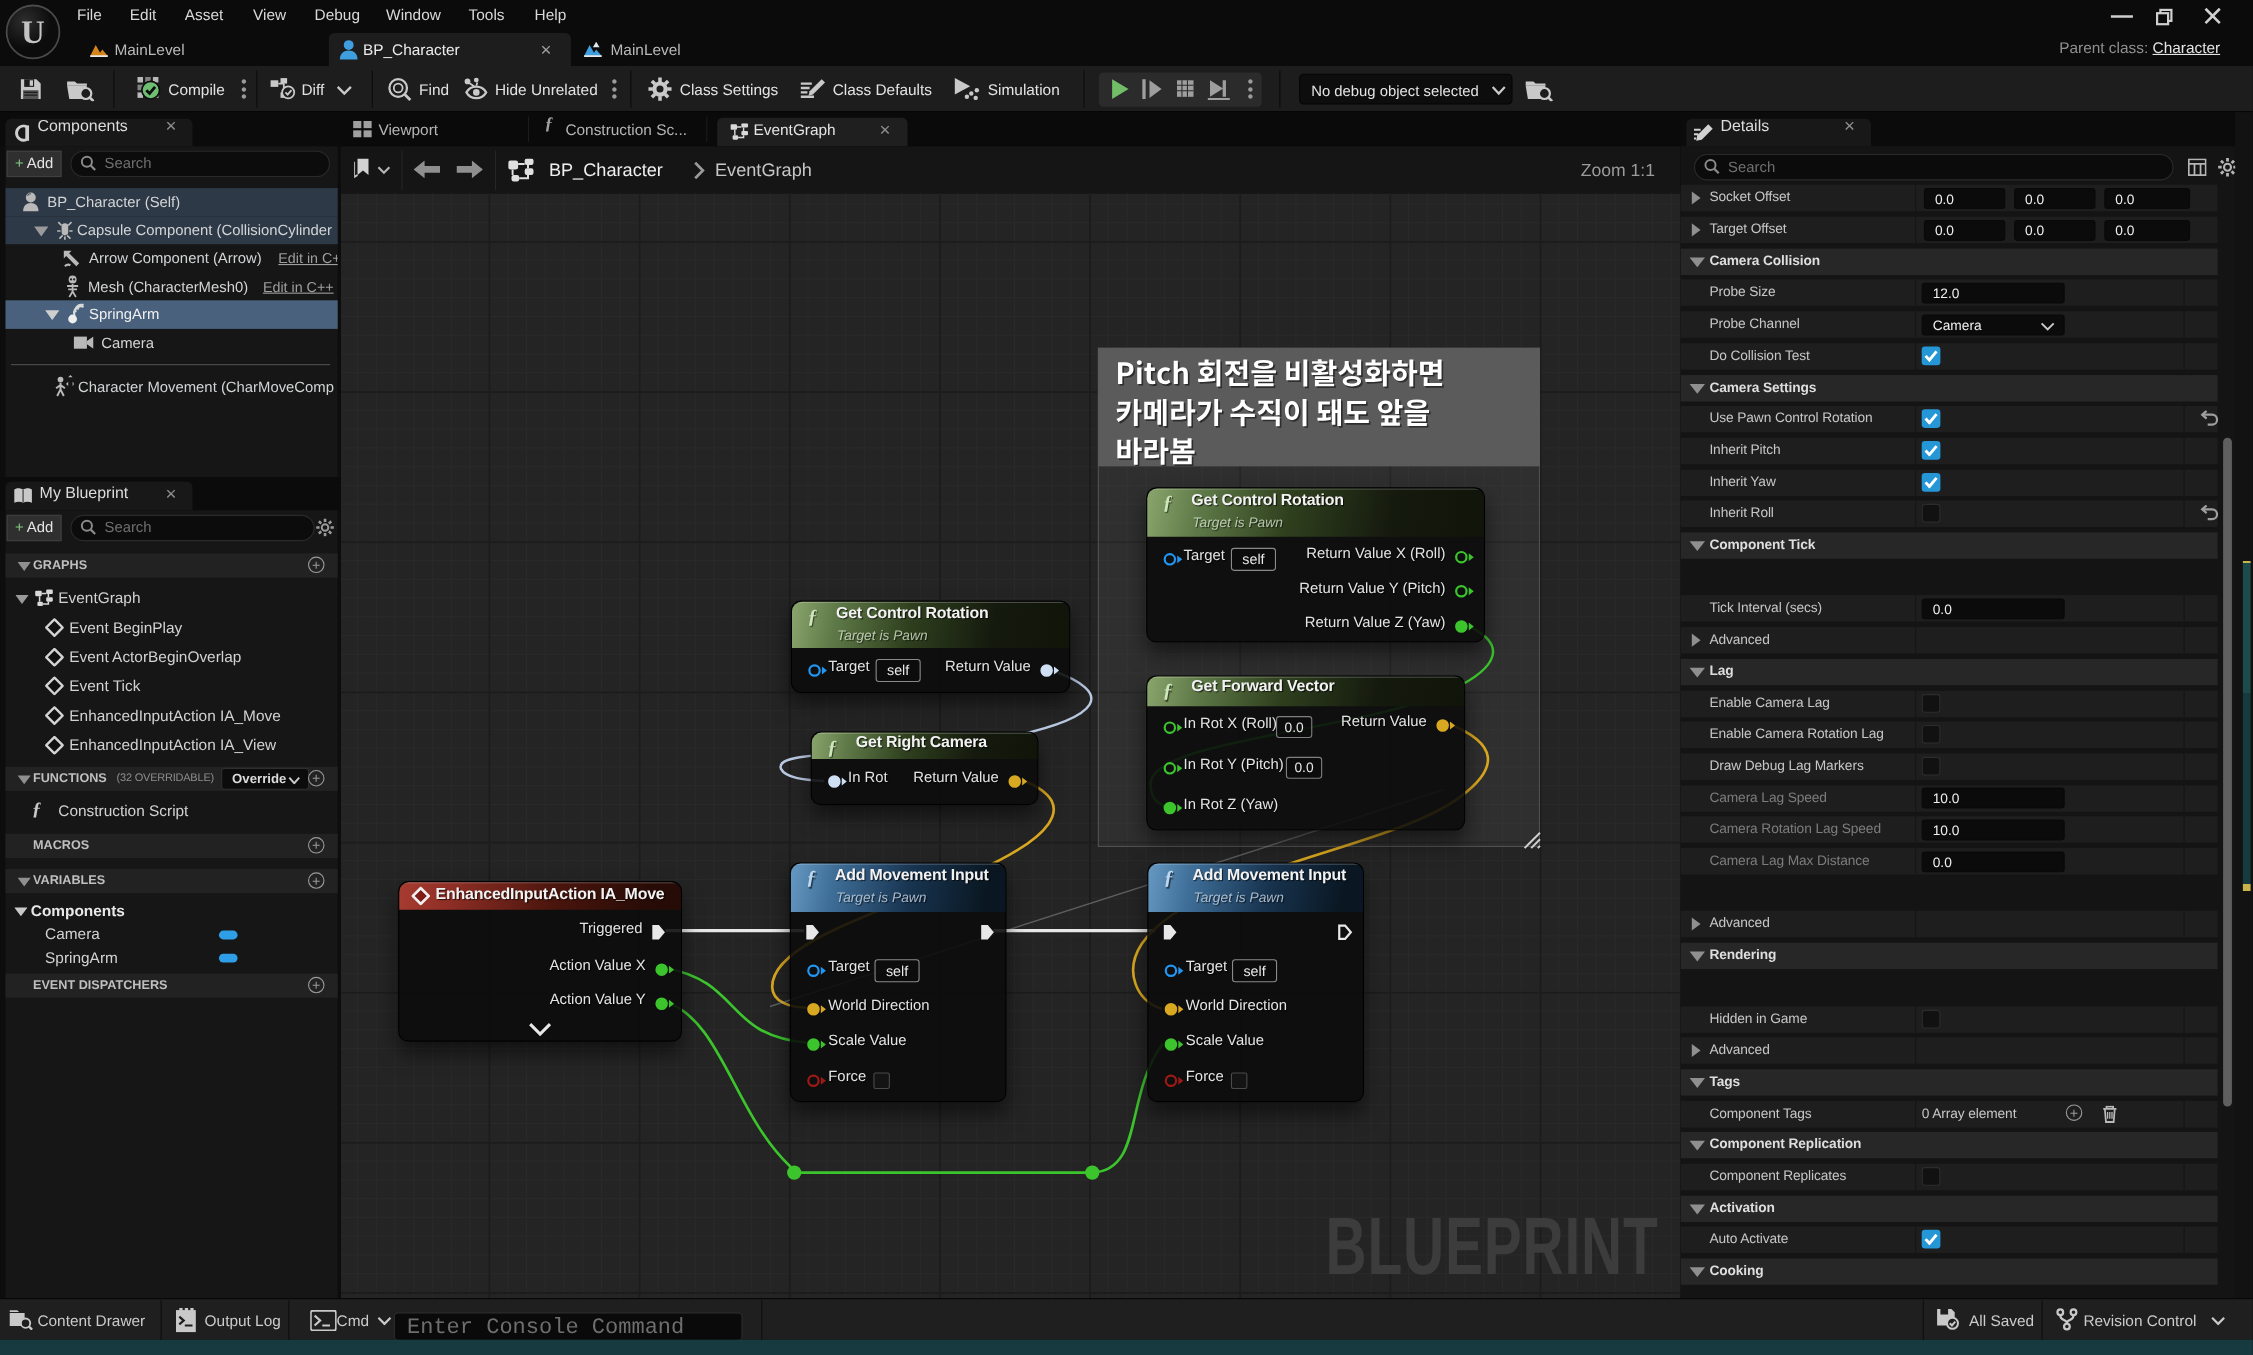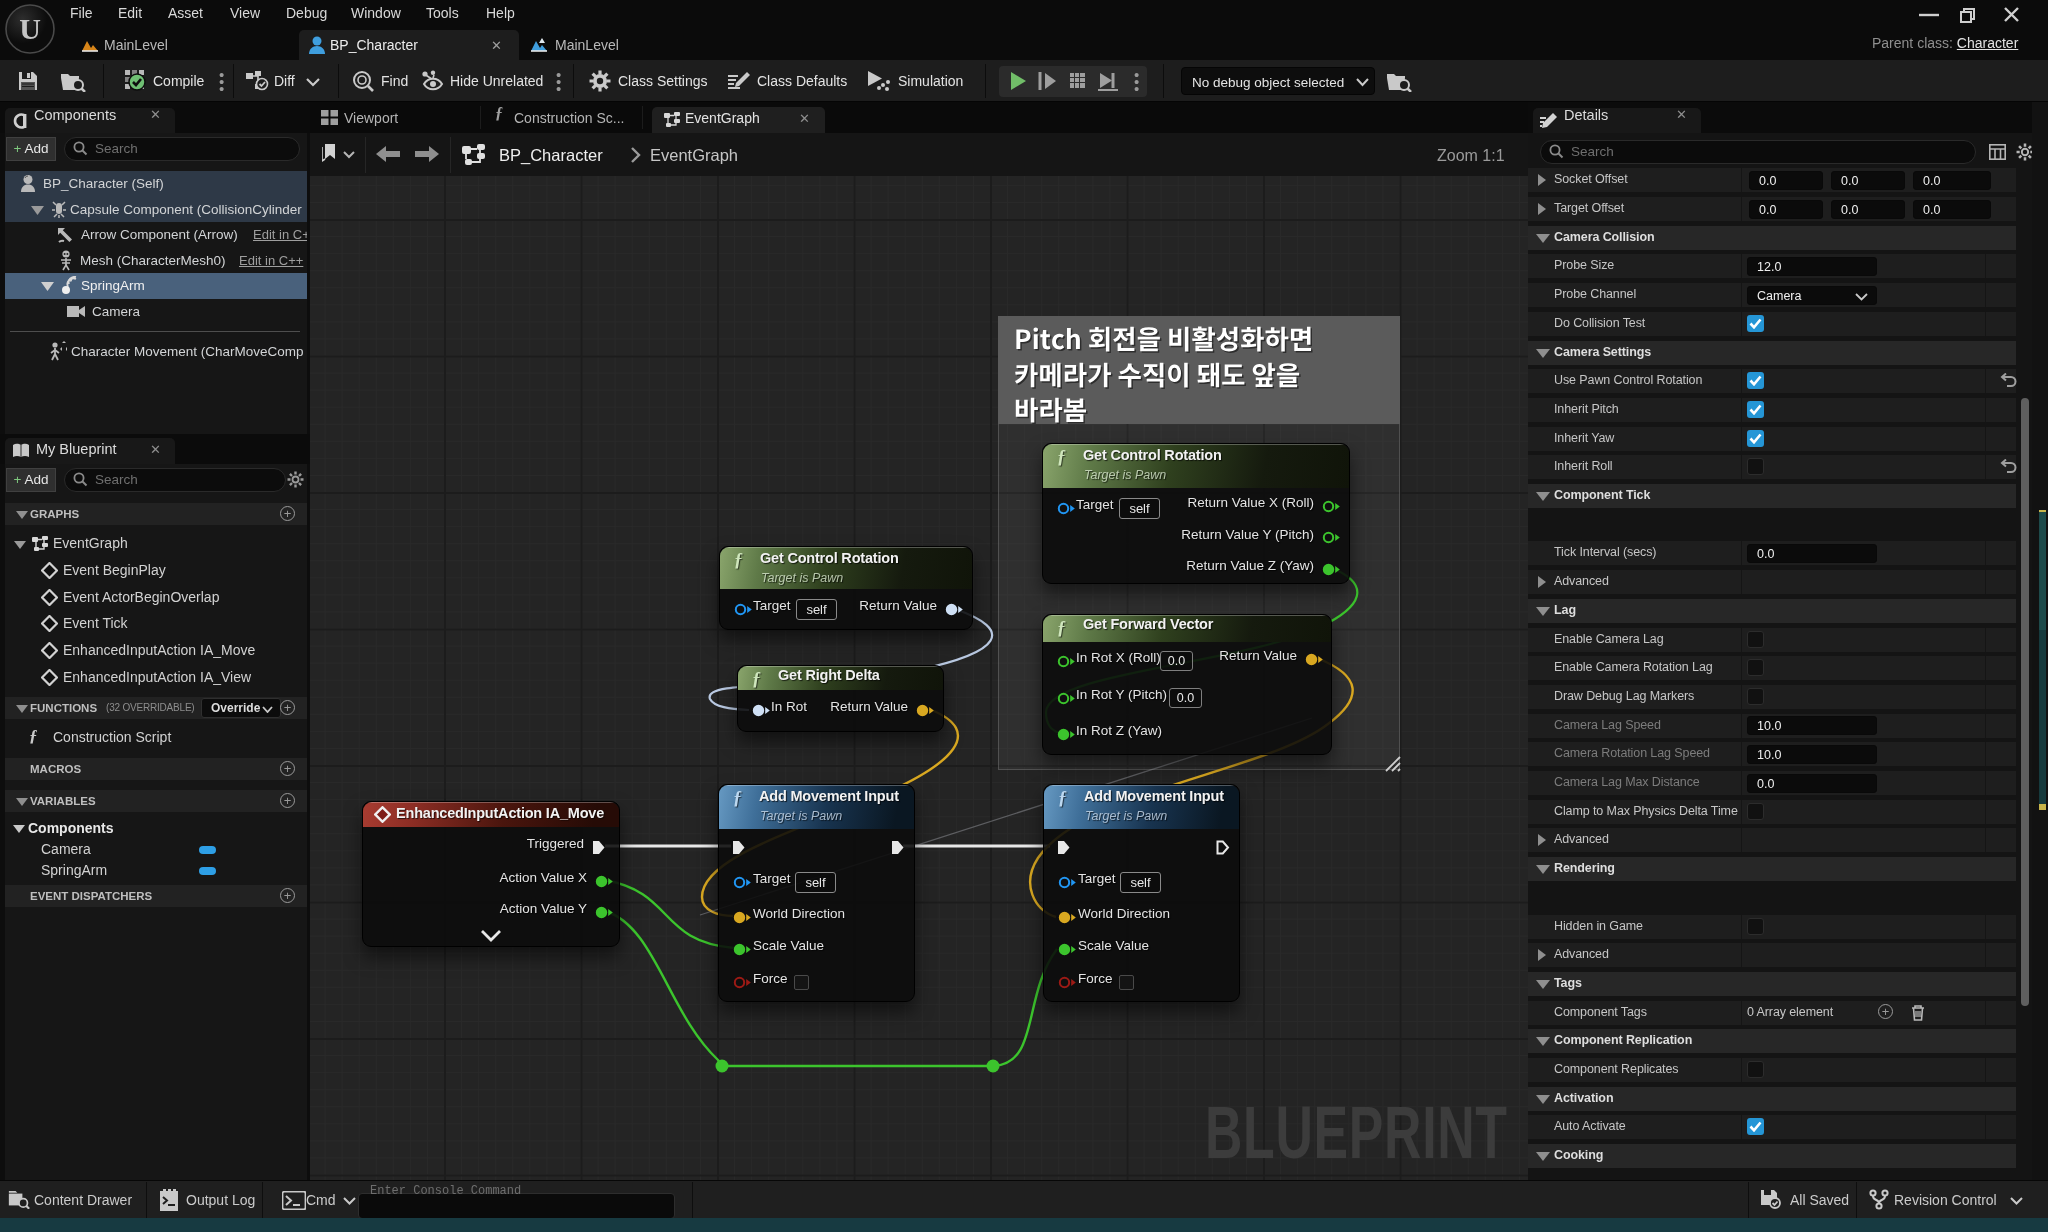--- a/index.html
+++ b/index.html
@@ -612,21 +612,21 @@
       <div class="plab" style="left:33px;top:108px">In Rot Z (Yaw)</div>
       <div class="plab" style="right:34px;top:33px">Return Value</div>
       <svg class="pin" style="left:261.5px;top:36.5px" width="19" height="15" viewBox="0 0 19 15">
         <circle cx="6.5" cy="7.5" r="4.7" fill="#d9a821" stroke="#d9a821" stroke-width="2"></circle>
         <path d="M13.2 3.9 L17.8 7.5 L13.2 11.1 Z" fill="#d9a821"></path>
       </svg>
     </div>
 <div class="node" style="left:427px;top:563px;width:207px;height:67px">
       <div class="nhead green" style="height:24px"></div>
       <div class="fico" style="color:#cfe6bc">ƒ</div>
-      <div class="ntitle" style="top:1px">Get Right Delta</div>
+      <div class="ntitle" style="top:1px">Get Right Camera</div>
       <svg class="pin" style="left:13.5px;top:36.5px" width="19" height="15" viewBox="0 0 19 15">
         <circle cx="6.5" cy="7.5" r="4.7" fill="#cfe0f5" stroke="#cfe0f5" stroke-width="2"></circle>
         <path d="M13.2 3.9 L17.8 7.5 L13.2 11.1 Z" fill="#cfe0f5"></path>
       </svg>
       <div class="plab" style="left:33px;top:33px">In Rot</div>
       <div class="plab" style="right:35px;top:33px">Return Value</div>
       <svg class="pin" style="left:177.5px;top:36.5px" width="19" height="15" viewBox="0 0 19 15">
         <circle cx="6.5" cy="7.5" r="4.7" fill="#d9a821" stroke="#d9a821" stroke-width="2"></circle>
         <path d="M13.2 3.9 L17.8 7.5 L13.2 11.1 Z" fill="#d9a821"></path>
       </svg>
@@ -891,26 +891,20 @@
         <div class="abs" style="left:457px;top:0;width:1px;height:24px;background:#151515"></div>
         <div class="dlab dlabg" style="left:26px">Camera Rotation Lag Speed</div>
         <div class="dbox" style="left:219px;width:130px">10.0</div>
       </div>
       <div class="drow" style="top:668.9999999999999px">
         <div class="abs" style="left:213px;top:0;width:1px;height:24px;background:#151515"></div>
         <div class="abs" style="left:457px;top:0;width:1px;height:24px;background:#151515"></div>
         <div class="dlab dlabg" style="left:26px">Camera Lag Max Distance</div>
         <div class="dbox" style="left:219px;width:130px">0.0</div>
       </div>
-      <div class="drow" style="top:697.6999999999999px">
-        <div class="abs" style="left:213px;top:0;width:1px;height:24px;background:#151515"></div>
-        <div class="abs" style="left:457px;top:0;width:1px;height:24px;background:#151515"></div>
-        <div class="dlab" style="left:26px">Clamp to Max Physics Delta Time</div>
-        <div class="chk" style="background:#111;border:1px solid #2c2c2c"></div>
-      </div>
       <div class="drow" style="top:726.4px">
         <div class="abs" style="left:213px;top:0;width:1px;height:24px;background:#151515"></div>
         <div class="abs" style="left:457px;top:0;width:1px;height:24px;background:#151515"></div>
         <div class="dtri"></div>
         <div class="dlab" style="left:26px">Advanced</div>
       </div>
       <div class="drowh" style="top:755.0999999999999px">
         <div class="dtrid"></div>
         <div class="dlabh">Rendering</div>
       </div>
@@ -995,21 +989,21 @@
 <svg class="abs" style="left:282px;top:10px" width="24" height="19" viewBox="0 0 24 19">
       <rect x="0.5" y="0.5" width="23" height="18" rx="2" fill="none" stroke="#c9c9c9" stroke-width="1.8"></rect>
       <path d="M4 5 l5 4.5 -5 4.5" stroke="#c9c9c9" stroke-width="2" fill="none"></path>
       <path d="M11 14 h7" stroke="#c9c9c9" stroke-width="2"></path>
     </svg>
 <div class="sbtxt" style="left:306px;top:11px">Cmd</div>
 <svg class="abs" style="left:343px;top:16px" width="13" height="8" viewBox="0 0 13 8">
       <path d="M1 1 l5.5 5.5 L12 1" stroke="#c9c9c9" stroke-width="2" fill="none"></path>
     </svg>
 <div class="abs" style="left:358px;top:12px;width:317px;height:26px;background:#0a0a0a;border:1px solid #2d2d2d;border-radius:4px"></div>
-<div class="abs" style="left:370px;top:3px;font-family:'Liberation Mono',monospace;font-size:12px;color:#6e6e6e">Enter Console Command</div>
+<div class="abs" style="left:370px;top:15px;font-family:'Liberation Mono',monospace;font-size:20px;color:#6e6e6e">Enter Console Command</div>
 <div class="ssep" style="left:692px;top:1px"></div>
 <div class="ssep" style="left:1748px;top:1px"></div>
 <svg class="abs" style="left:1760px;top:8px" width="23" height="21" viewBox="0 0 23 21">
       <path d="M1 1 h13 l3 3 v12 h-16 z" fill="#c9c9c9"></path>
       <rect x="4" y="1" width="7" height="5" fill="#1f1f1f"></rect>
       <circle cx="15" cy="14" r="5" fill="#1f1f1f" stroke="#c9c9c9" stroke-width="1.8"></circle>
       <path d="M12.5 14 l2 2 3 -3.5" stroke="#c9c9c9" stroke-width="1.8" fill="none"></path>
     </svg>
 <div class="sbtxt" style="left:1790px;top:11px">All Saved</div>
 <div class="ssep" style="left:1856px;top:1px"></div>

